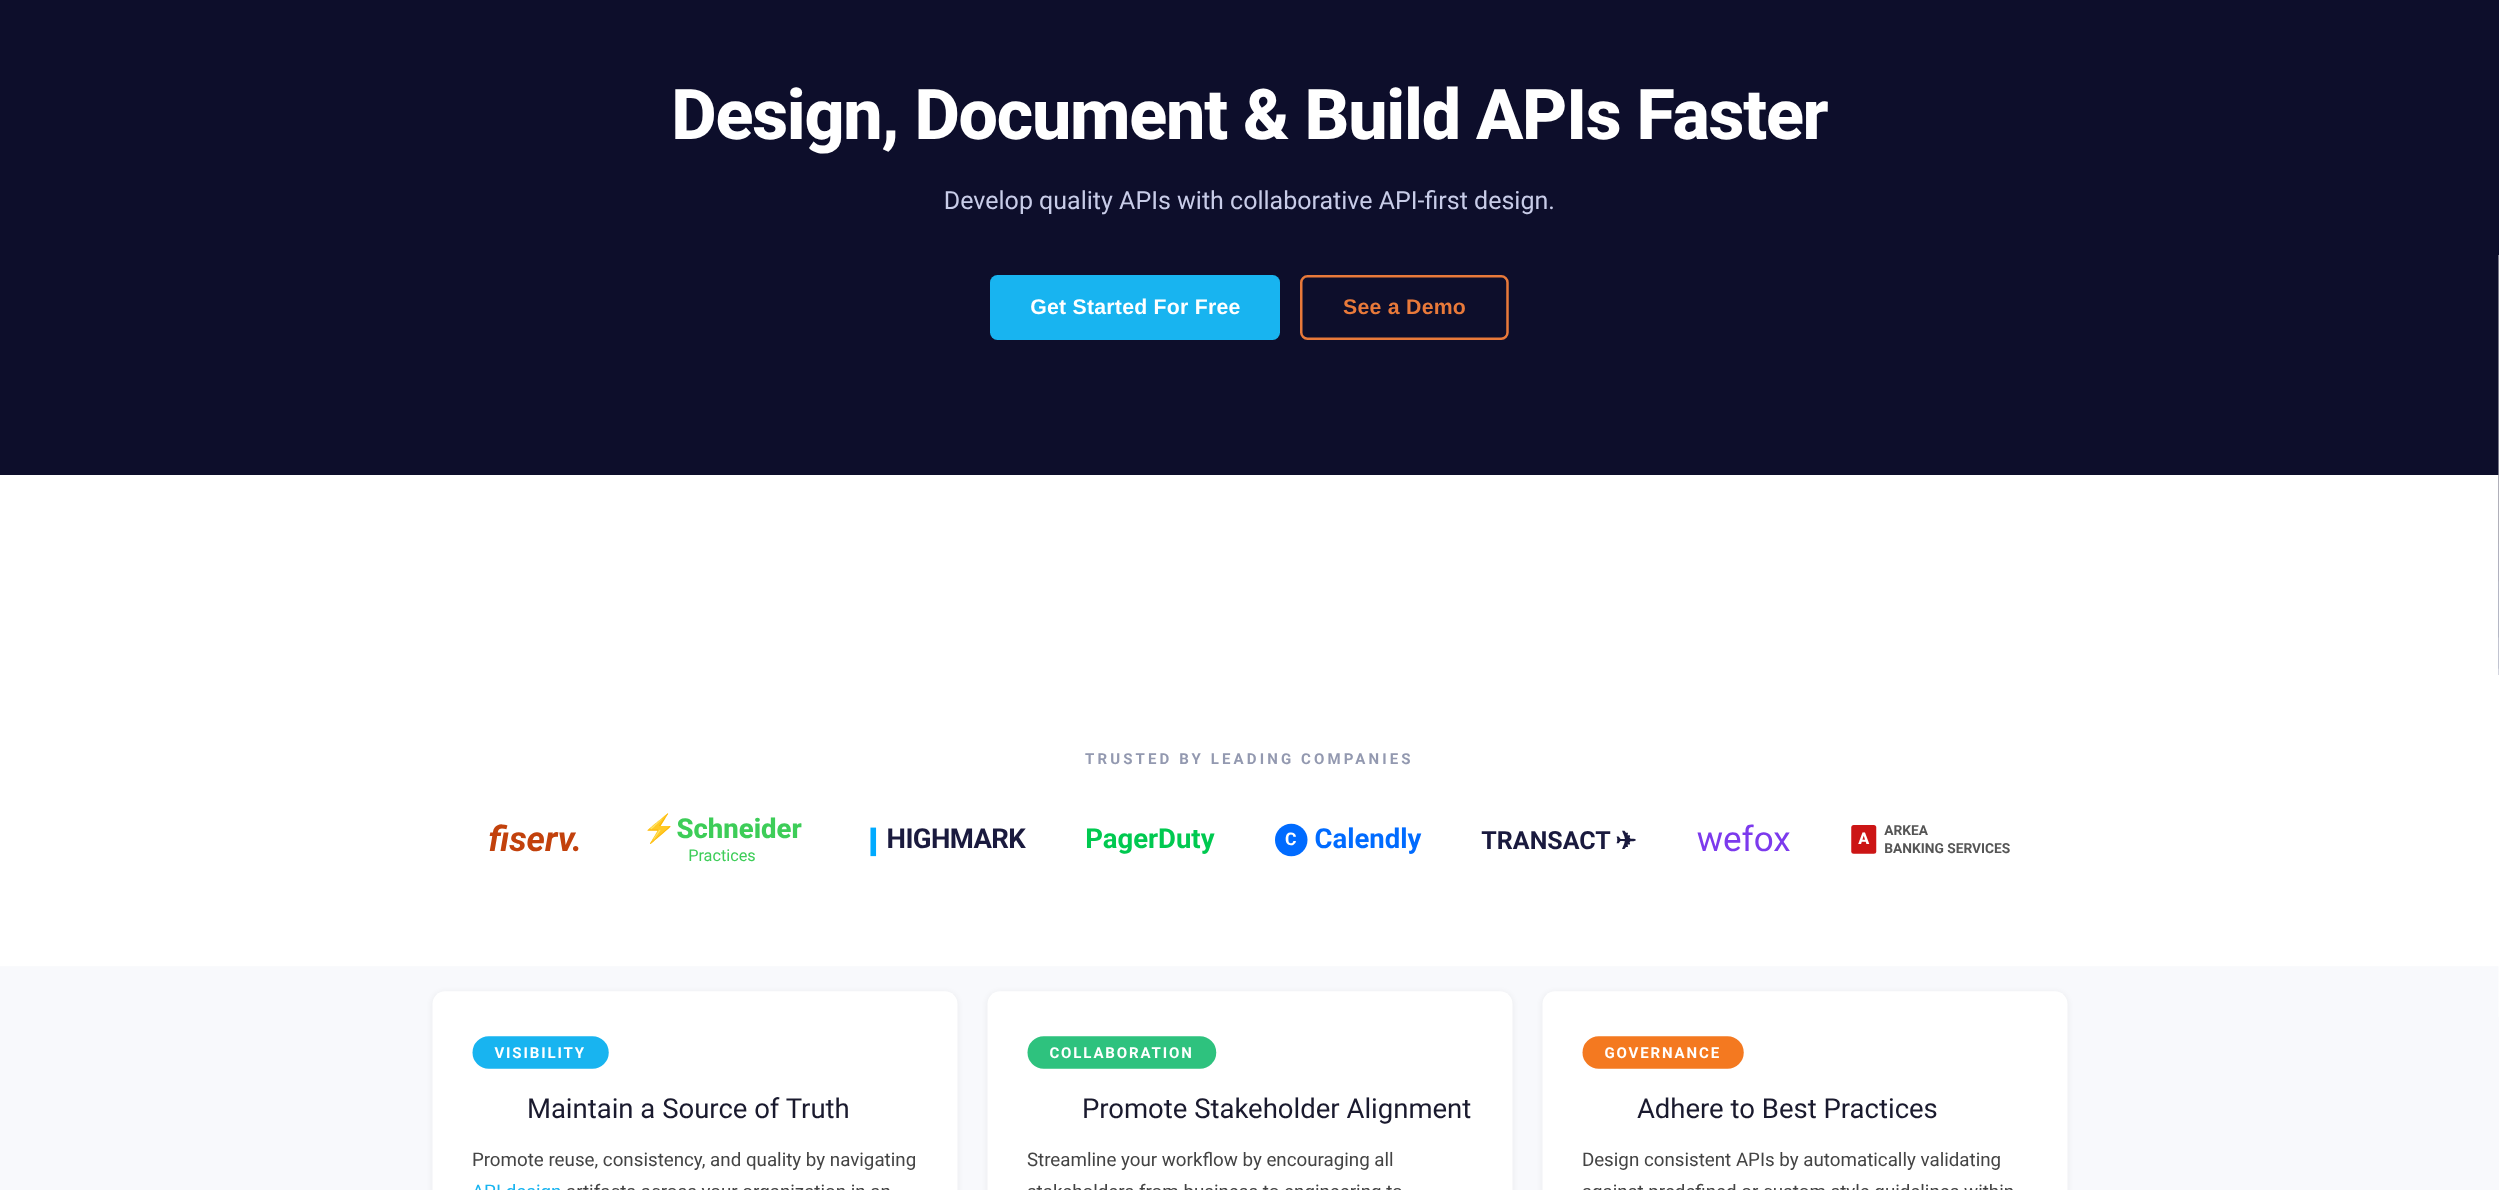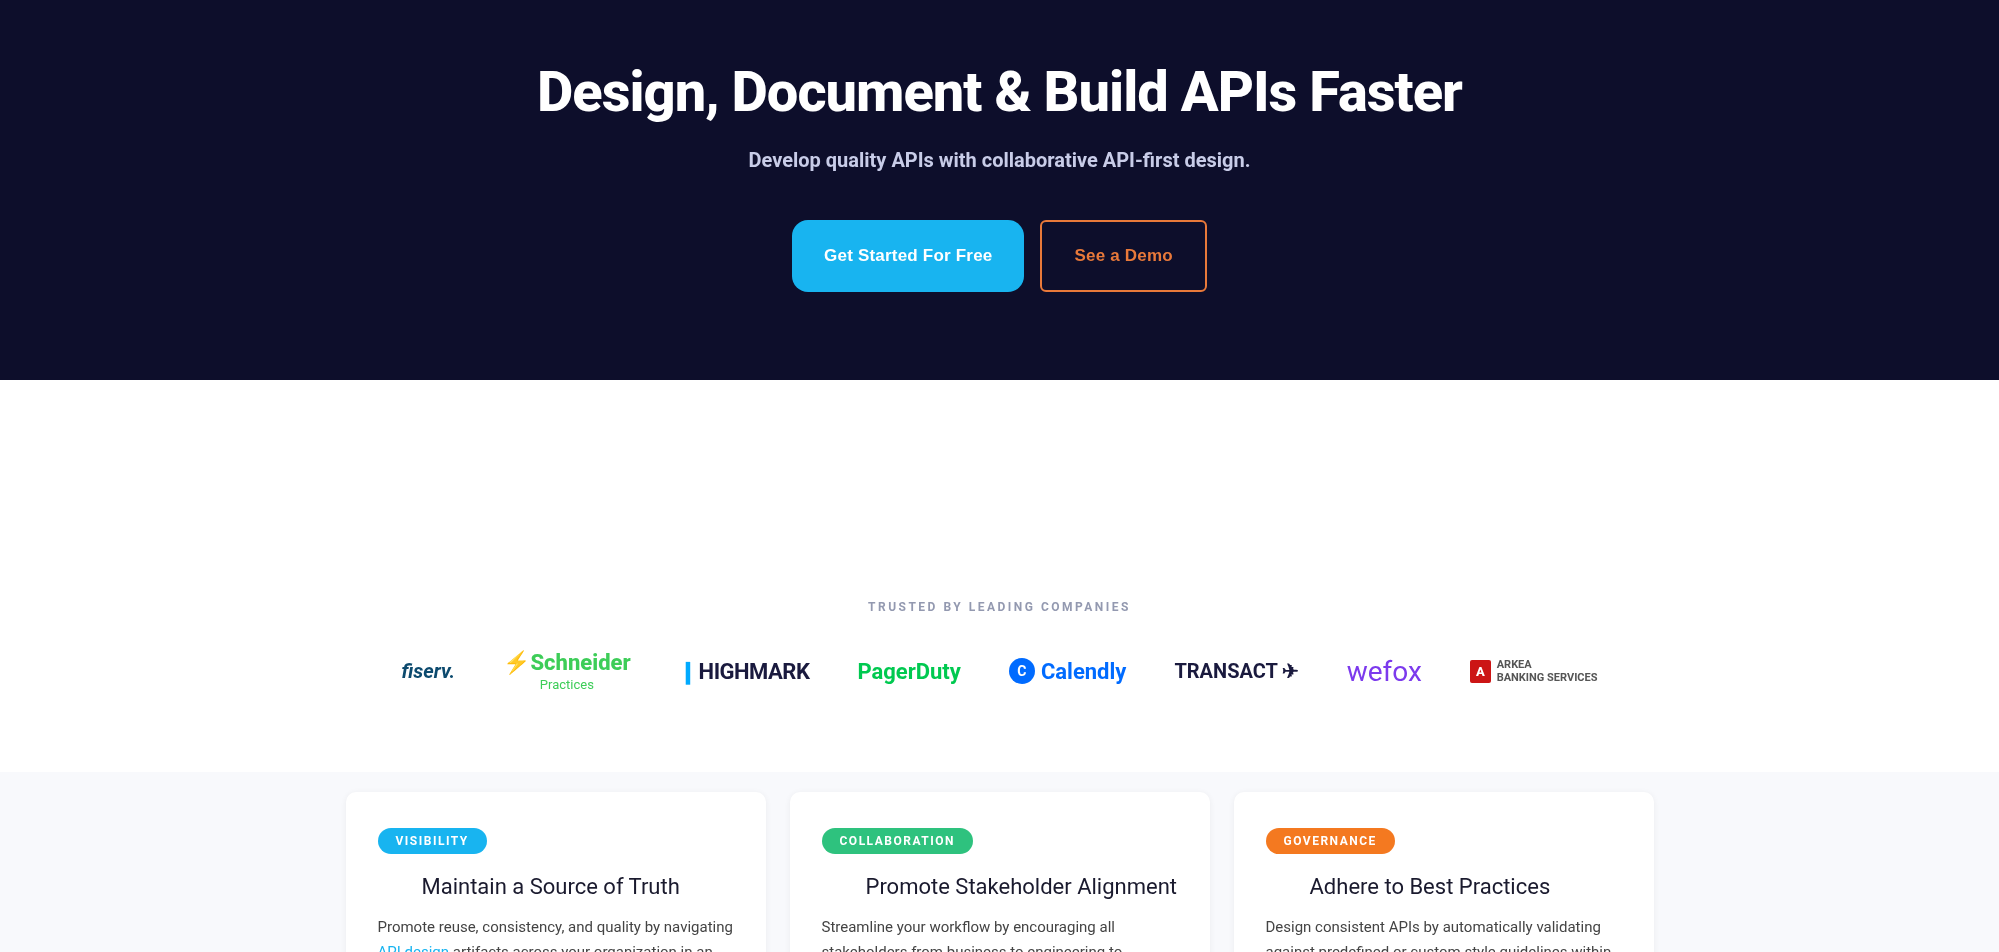--- a/index.html
+++ b/index.html
@@ -20,48 +20,48 @@
       font-size: 56px;
       font-weight: 800;
       line-height: 1.15;
       margin-bottom: 24px;
       letter-spacing: -1px;
     }
 
     .hero-subtitle {
       color: #c8cce8;
       font-size: 20px;
-      font-weight: 700;
+      font-weight: 400;
       margin-bottom: 48px;
     }
 
     .hero-buttons {
       display: flex;
       justify-content: center;
       gap: 16px;
       margin-bottom: 60px;
     }
 
     .btn-primary {
       background: #18b4f0;
       color: #fff;
       border: none;
       padding: 16px 32px;
       font-size: 17px;
       font-weight: 600;
-      border-radius: 16px;
+      border-radius: 6px;
       cursor: pointer;
       letter-spacing: 0.2px;
     }
 
     .btn-outline {
       background: transparent;
       color: #e8793a;
       border: 2px solid #e8793a;
-      padding: 24px 32px;
+      padding: 4px 32px;
       font-size: 17px;
       font-weight: 600;
       border-radius: 6px;
       cursor: pointer;
       letter-spacing: 0.2px;
     }
 
     
     .wave-container {
       position: relative;
@@ -116,21 +116,21 @@
     }
 
     .logo-item {
       display: flex;
       align-items: center;
       font-size: 26px;
       font-weight: 700;
       white-space: nowrap;
     }
 
-    .logo-fiserv { color: #0c4a6e; font-style: italic; font-size: 20px; }
+    .logo-fiserv { color: #c2410c; font-style: italic; font-size: 28px; }
     .logo-schneider { color: #3dcd58; font-size: 18px; display: flex; flex-direction: column; align-items: center; gap: 2px; }
     .logo-schneider .s-name { font-size: 22px; font-weight: 800; }
     .logo-schneider .s-sub { font-size: 13px; font-weight: 400; }
     .logo-highmark { color: #1a1a3e; font-size: 22px; letter-spacing: -0.5px; }
     .logo-highmark .h-tick { color: #00aaff; margin-right: 2px; }
     .logo-pagerduty { color: #00c950; font-size: 22px; font-weight: 700; }
     .logo-calendly { color: #006bff; font-size: 22px; font-weight: 700; display: flex; align-items: center; gap: 6px; }
     .logo-calendly .cal-icon { width: 26px; height: 26px; border-radius: 50%; background: #006bff; display: flex; align-items: center; justify-content: center; }
     .logo-calendly .cal-icon-inner { color: #fff; font-size: 14px; font-weight: 700; }
     .logo-transact { color: #1a1a3e; font-size: 20px; font-weight: 700; display: flex; align-items: center; gap: 4px; }

